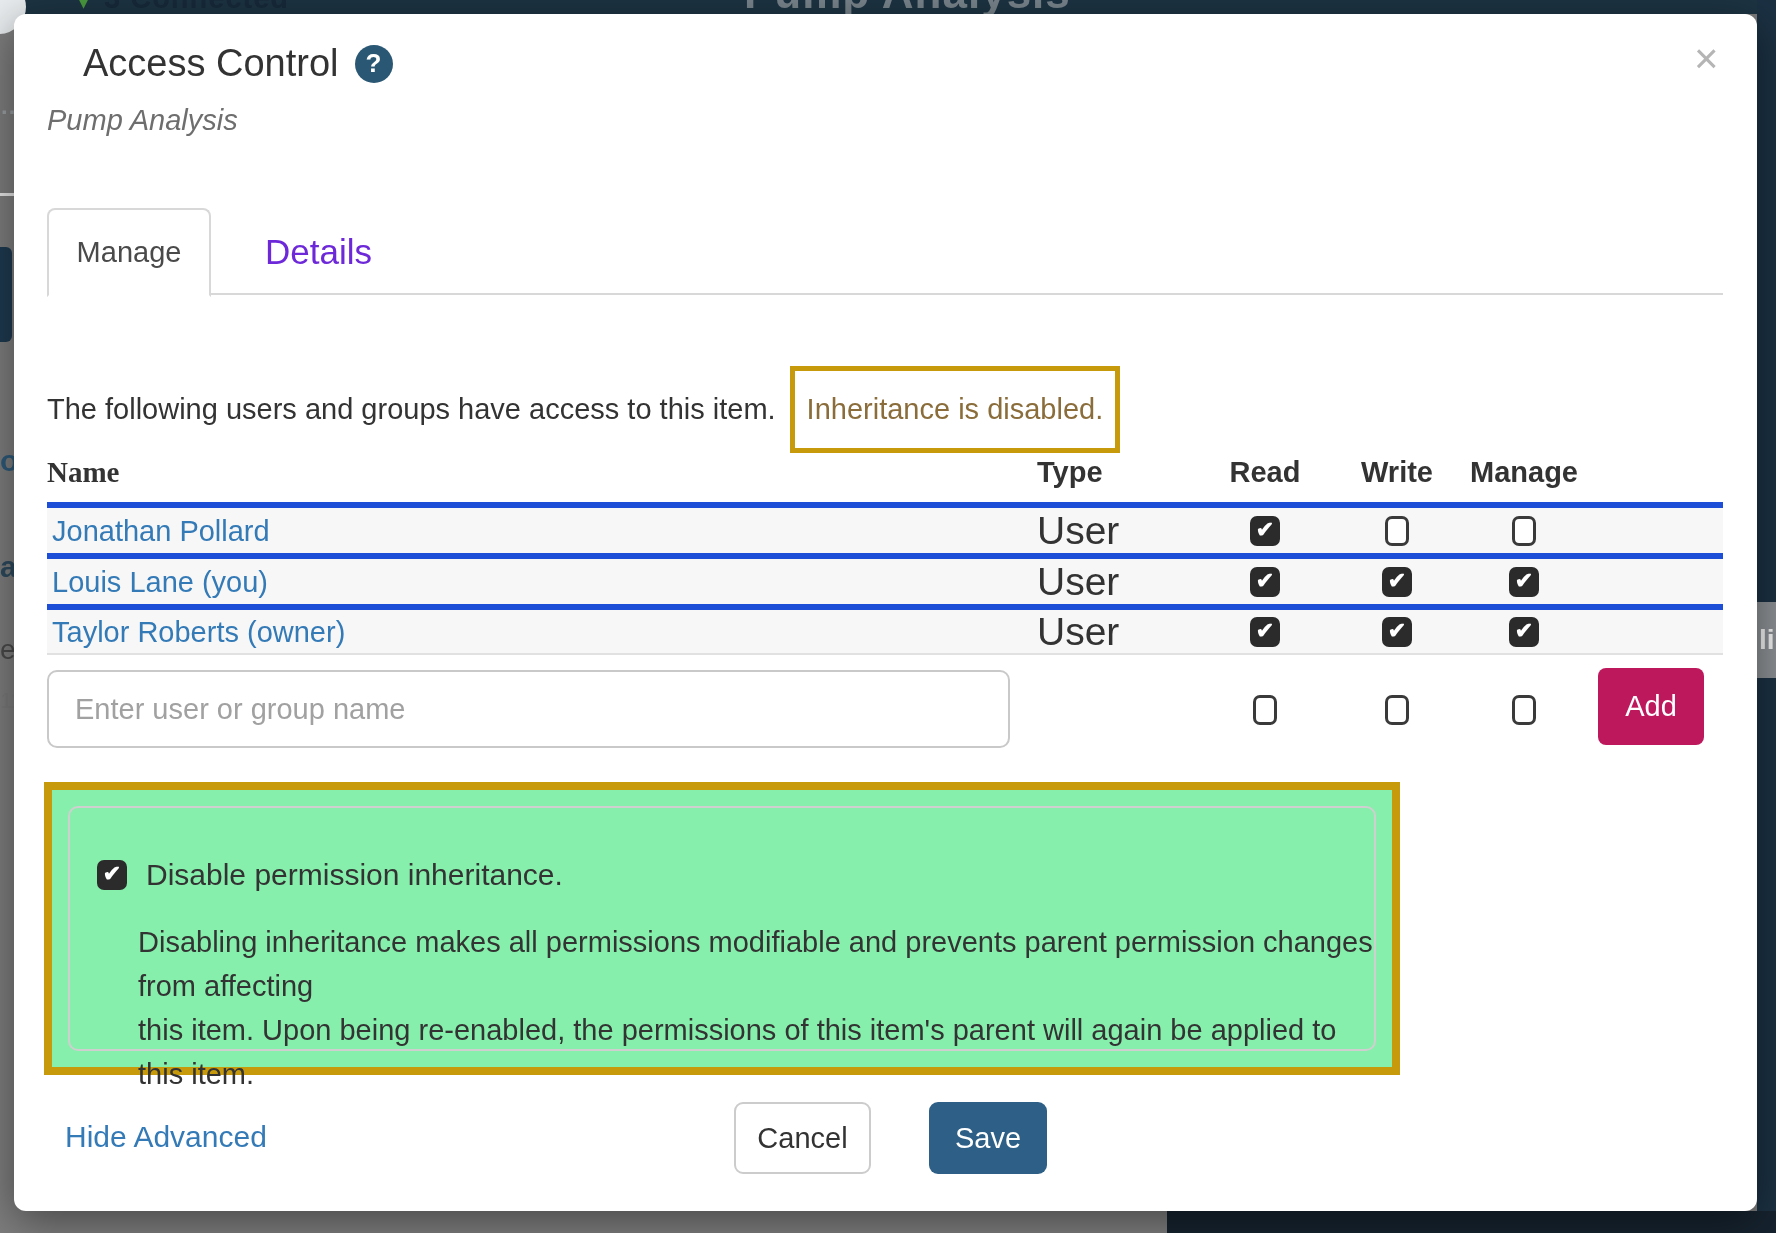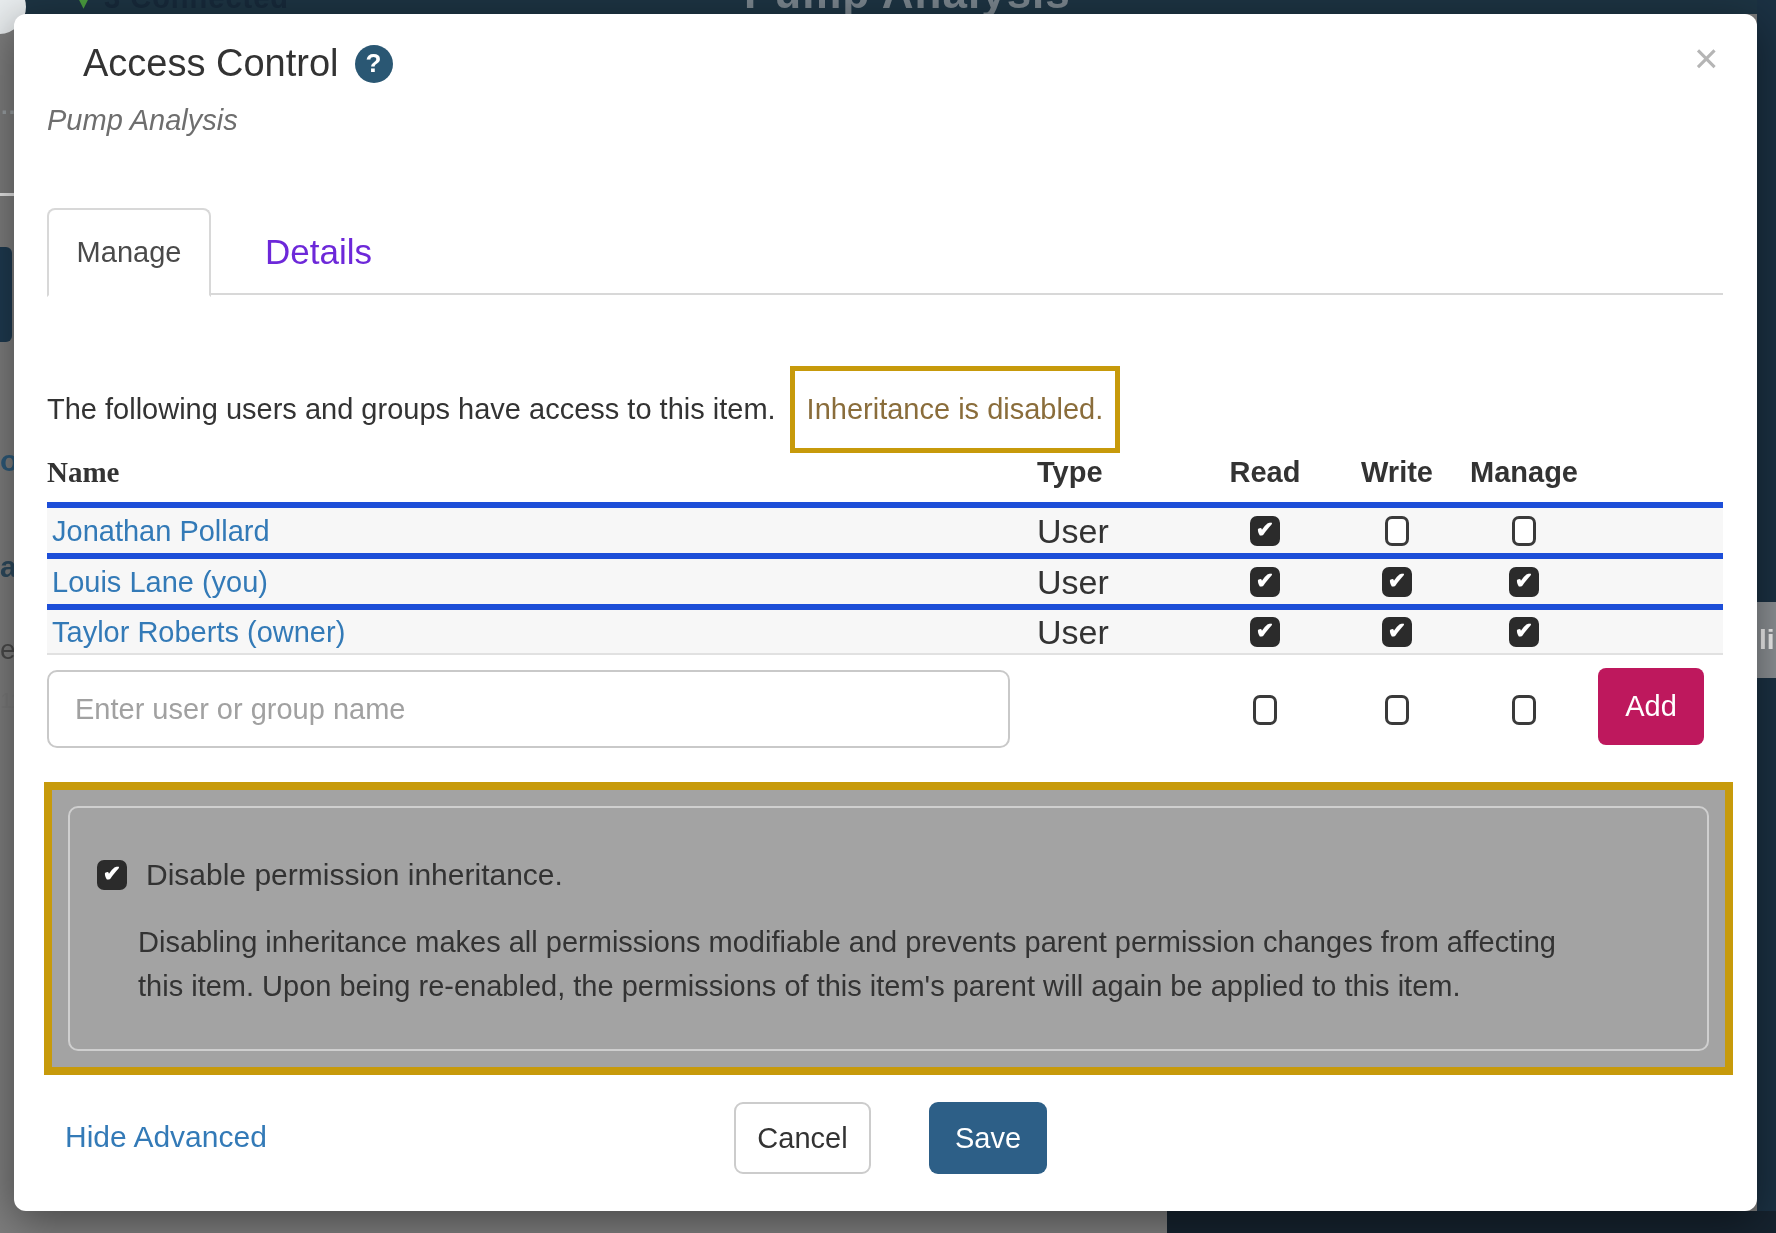--- a/index.html
+++ b/index.html
@@ -44,35 +44,35 @@
   .tbl{position:absolute;left:33px;top:436px;width:1676px;}
   .thead{position:relative;height:52px;font-weight:bold;font-size:29px;color:#333;}
   .thead .h-name{position:absolute;left:0;top:6px;font-family:Liberation Serif, serif;}
   .thead .h-type{position:absolute;left:990px;top:6px;}
   .thead .h-read{position:absolute;left:1218px;top:6px;transform:translateX(-50%);}
   .thead .h-write{position:absolute;left:1350px;top:6px;transform:translateX(-50%);}
   .thead .h-manage{position:absolute;left:1477px;top:6px;transform:translateX(-50%);}
   .perm-row{position:relative;height:51px;background:#f7f7f7;border-top:6px solid #1d4ed8;}
   .perm-row.last{border-bottom:2px solid #e1e1e1;}
   .perm-row .nm{position:absolute;left:5px;top:50%;transform:translateY(-50%);font-size:29px;color:#337ab7;cursor:pointer;}
-  .perm-row .tp{position:absolute;left:990px;top:50%;transform:translateY(-50%);font-size:34px;color:#333;}
+  .perm-row .tp{position:absolute;left:990px;top:50%;transform:translateY(-50%);font-size:39px;color:#333;}
   .cb{width:24px;height:30px;border-radius:7px;background:#fff;border:3px solid #3a3a3a;cursor:pointer;position:relative;}
   .cb[data-checked="true"]{width:30px;background:#2b2b2b;border-color:#2b2b2b;}
   .cb[data-checked="true"]::after{content:"\2714";position:absolute;top:50%;left:50%;transform:translate(-50%,-53%);color:#fff;font-size:22px;font-weight:bold;}
   .cb-read{position:absolute;left:1218px;top:50%;transform:translate(-50%,-50%);}
   .cb-write{position:absolute;left:1350px;top:50%;transform:translate(-50%,-50%);}
   .cb-manage{position:absolute;left:1477px;top:50%;transform:translate(-50%,-50%);}
 
   .add-row{position:relative;height:78px;margin-top:15px;}
   .add-input{position:absolute;left:0;top:0;width:963px;height:78px;border:2px solid #c9c9c9;border-radius:10px;font-size:29px;color:#333;padding:0 26px;outline:none;}
   .add-input::placeholder{color:#a1a1a1;}
   .add-row .cb-read,.add-row .cb-write,.add-row .cb-manage{top:40px;}
   .add-btn{position:absolute;left:1551px;top:-2px;width:106px;height:77px;background:#be185d;border:none;border-radius:8px;color:#fff;font-size:29px;cursor:pointer;}
 
-  .adv-panel{position:absolute;left:30px;top:768px;width:1689px;height:293px;border:8px solid #C79A0B;background:#a3a3a3;}
+  .adv-panel{position:absolute;left:30px;top:768px;width:1356px;height:293px;border:8px solid #C79A0B;background:#86efac;}
   .adv-inner{position:absolute;left:16px;top:16px;right:16px;bottom:16px;border:2px solid #cfcfcf;border-radius:10px;}
   .adv-cb{position:absolute;left:27px;top:52px;}
   .adv-label{position:absolute;left:76px;top:50px;font-size:30px;color:#333;cursor:default;}
   .adv-desc{position:absolute;left:68px;top:112px;font-size:29px;color:#333;line-height:44px;}
 
   .hide-adv{position:absolute;left:51px;top:1106px;font-size:30px;color:#337ab7;cursor:pointer;}
   .btn-cancel{position:absolute;left:720px;top:1088px;width:137px;height:72px;background:#fff;border:2px solid #ccc;border-radius:9px;font-size:29px;color:#333;cursor:pointer;}
   .btn-save{position:absolute;left:915px;top:1088px;width:118px;height:72px;background:#2d5f87;border:none;border-radius:9px;font-size:29px;color:#fff;cursor:pointer;}
 </style>
 </head>

